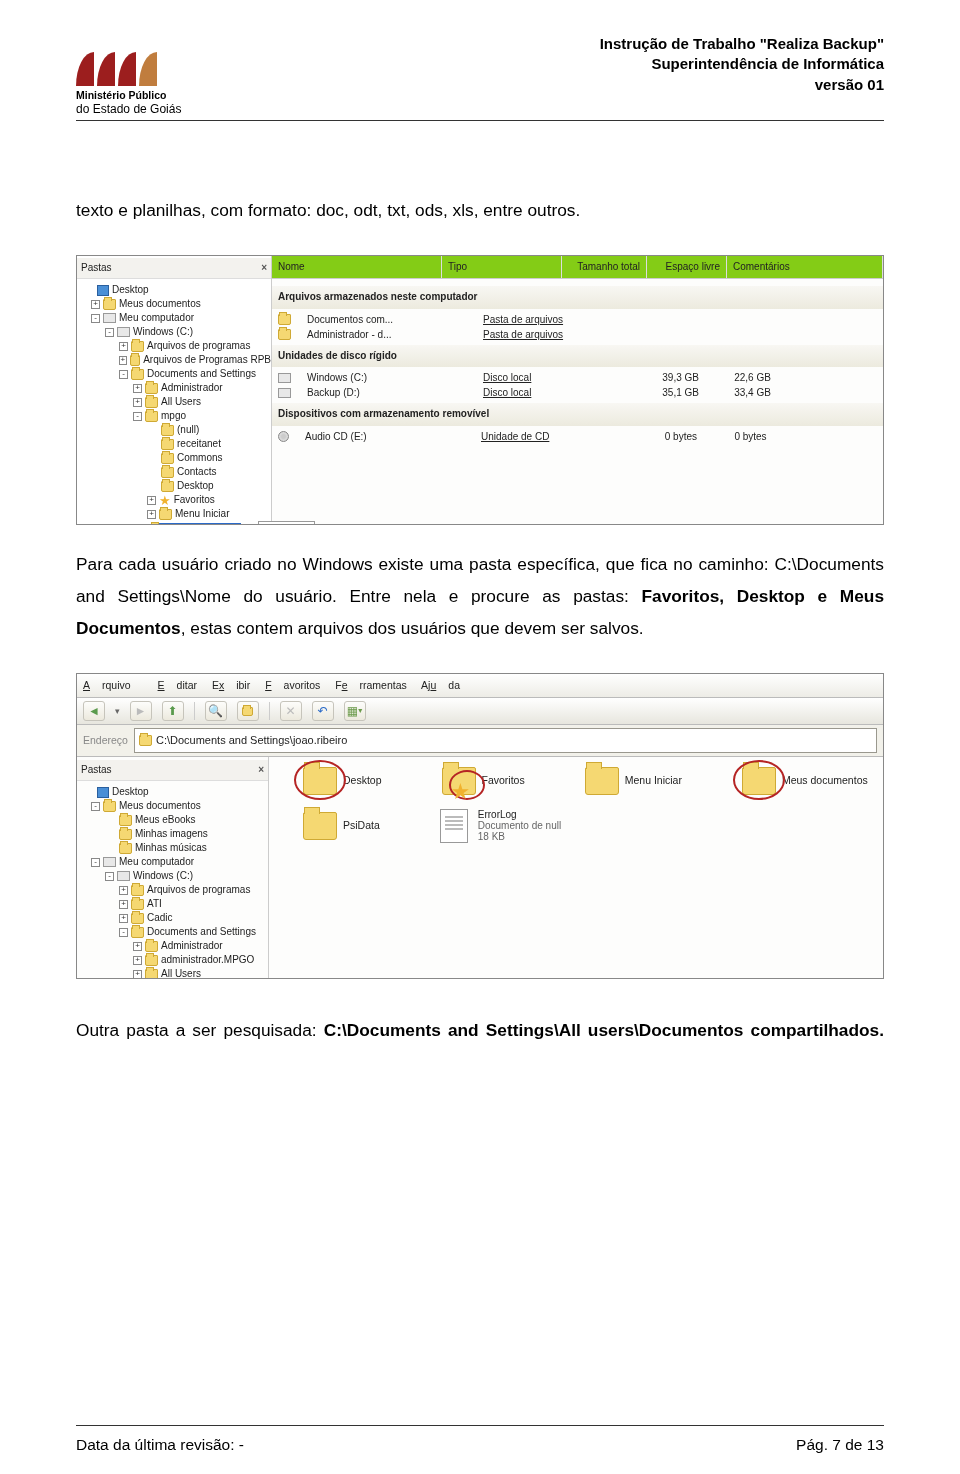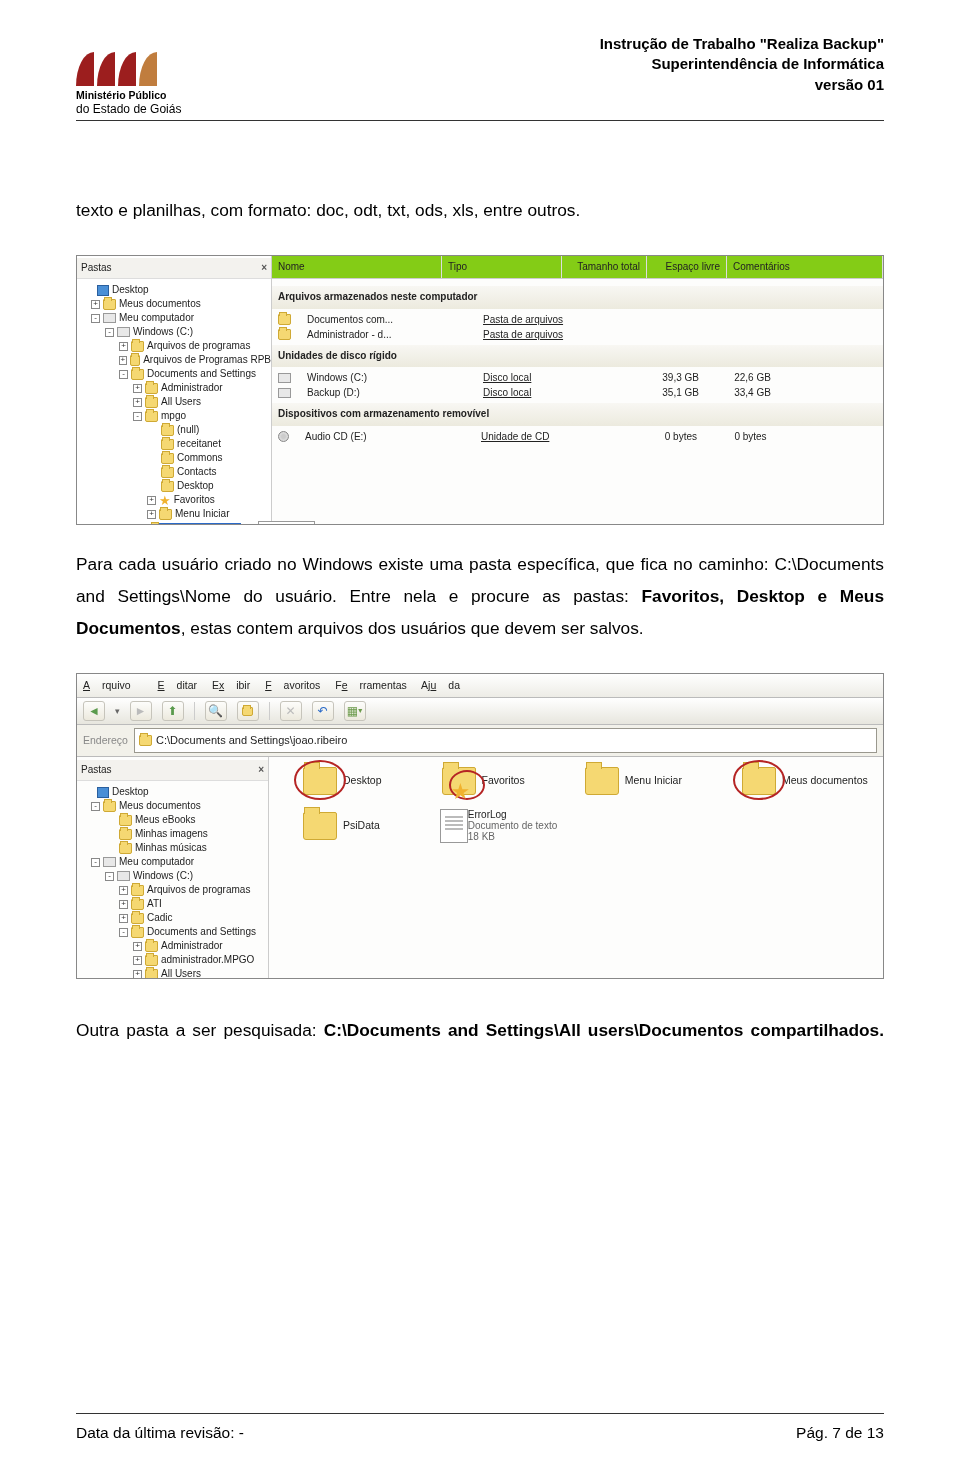--- a/index.html
+++ b/index.html
@@ -319,42 +319,42 @@
     left: -10px; top: -8px; right: -10px; bottom: -6px;
   }
   .small-row2 {
     display: flex;
     gap: 60px;
     margin-left: 28px;
   }
   .doc-item {
     display: flex;
     align-items: center;
-    gap: 0;
+    gap: 10px;
     font-size: 10px;
     line-height: 1.1;
     justify-content: flex-end;
   }
   .doc-item .docg {
     width: 28px; height: 34px;
     background: #fff;
     border: 1px solid #999;
     position: relative;
   }
   .doc-item .docg::before {
     content: '';
     position: absolute;
     left: 4px; top: 6px; right: 4px;
     height: 2px; background: #bbb;
     box-shadow: 0 4px 0 #bbb, 0 8px 0 #bbb, 0 12px 0 #bbb;
   }
 
   .footer {
     position: absolute;
-    bottom: 32px;
+    bottom: 20px;
     left: 76px;
     right: 76px;
   }
   .footer .hr { margin-bottom: 10px; }
   .footer-row {
     display: flex;
     justify-content: space-between;
     font-size: 15.5px;
   }
 </style>
@@ -678,21 +678,21 @@
             </div>
           <div class="small-row2">
             <div class="big-folder">
               <div class="bfi"></div>
               <span>PsiData</span>
             </div>
             <div class="doc-item">
               <div class="docg"></div>
               <div>
                 <div>ErrorLog</div>
-                <div style="color:#666">Documento de texto</div>
+                <div style="color:#666">Documento de null</div>
                 <div style="color:#666">18 KB</div>
               </div>
             </div>
           </div>
         </div>
       </div>
     </div>
 
     <p style="text-align:justify;text-align-last:justify;">
       <span>Outra pasta a ser pesquisada: </span><strong>C:\Documents and Settings\All users\Documentos compartilhados.</strong>

